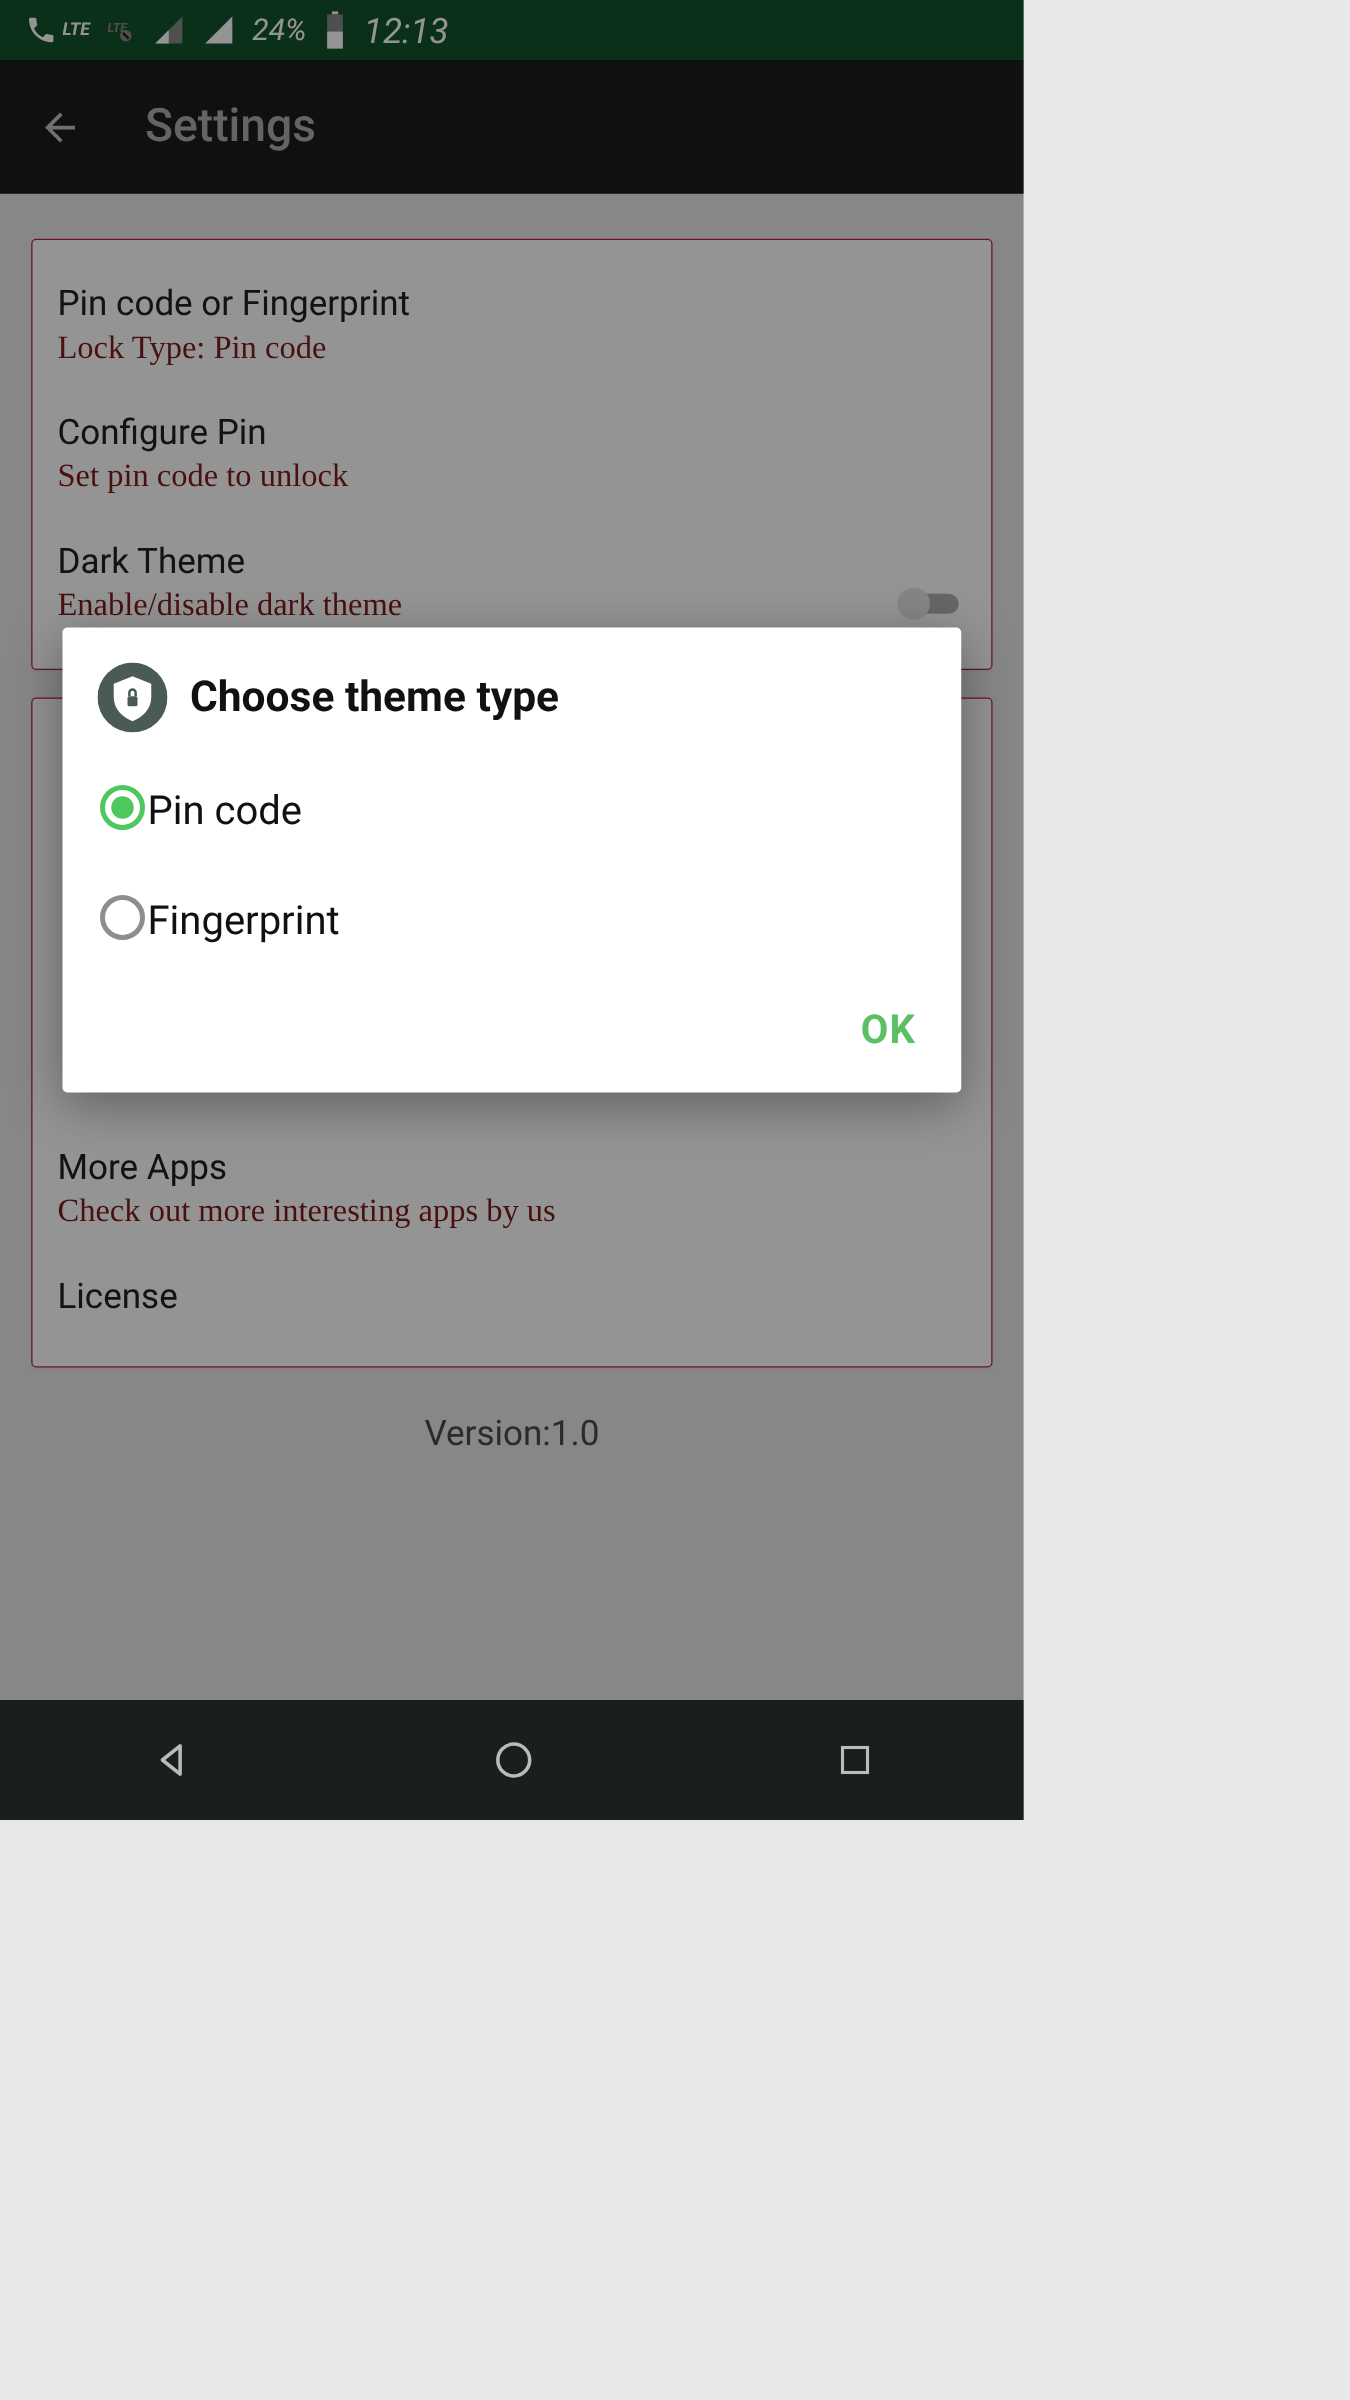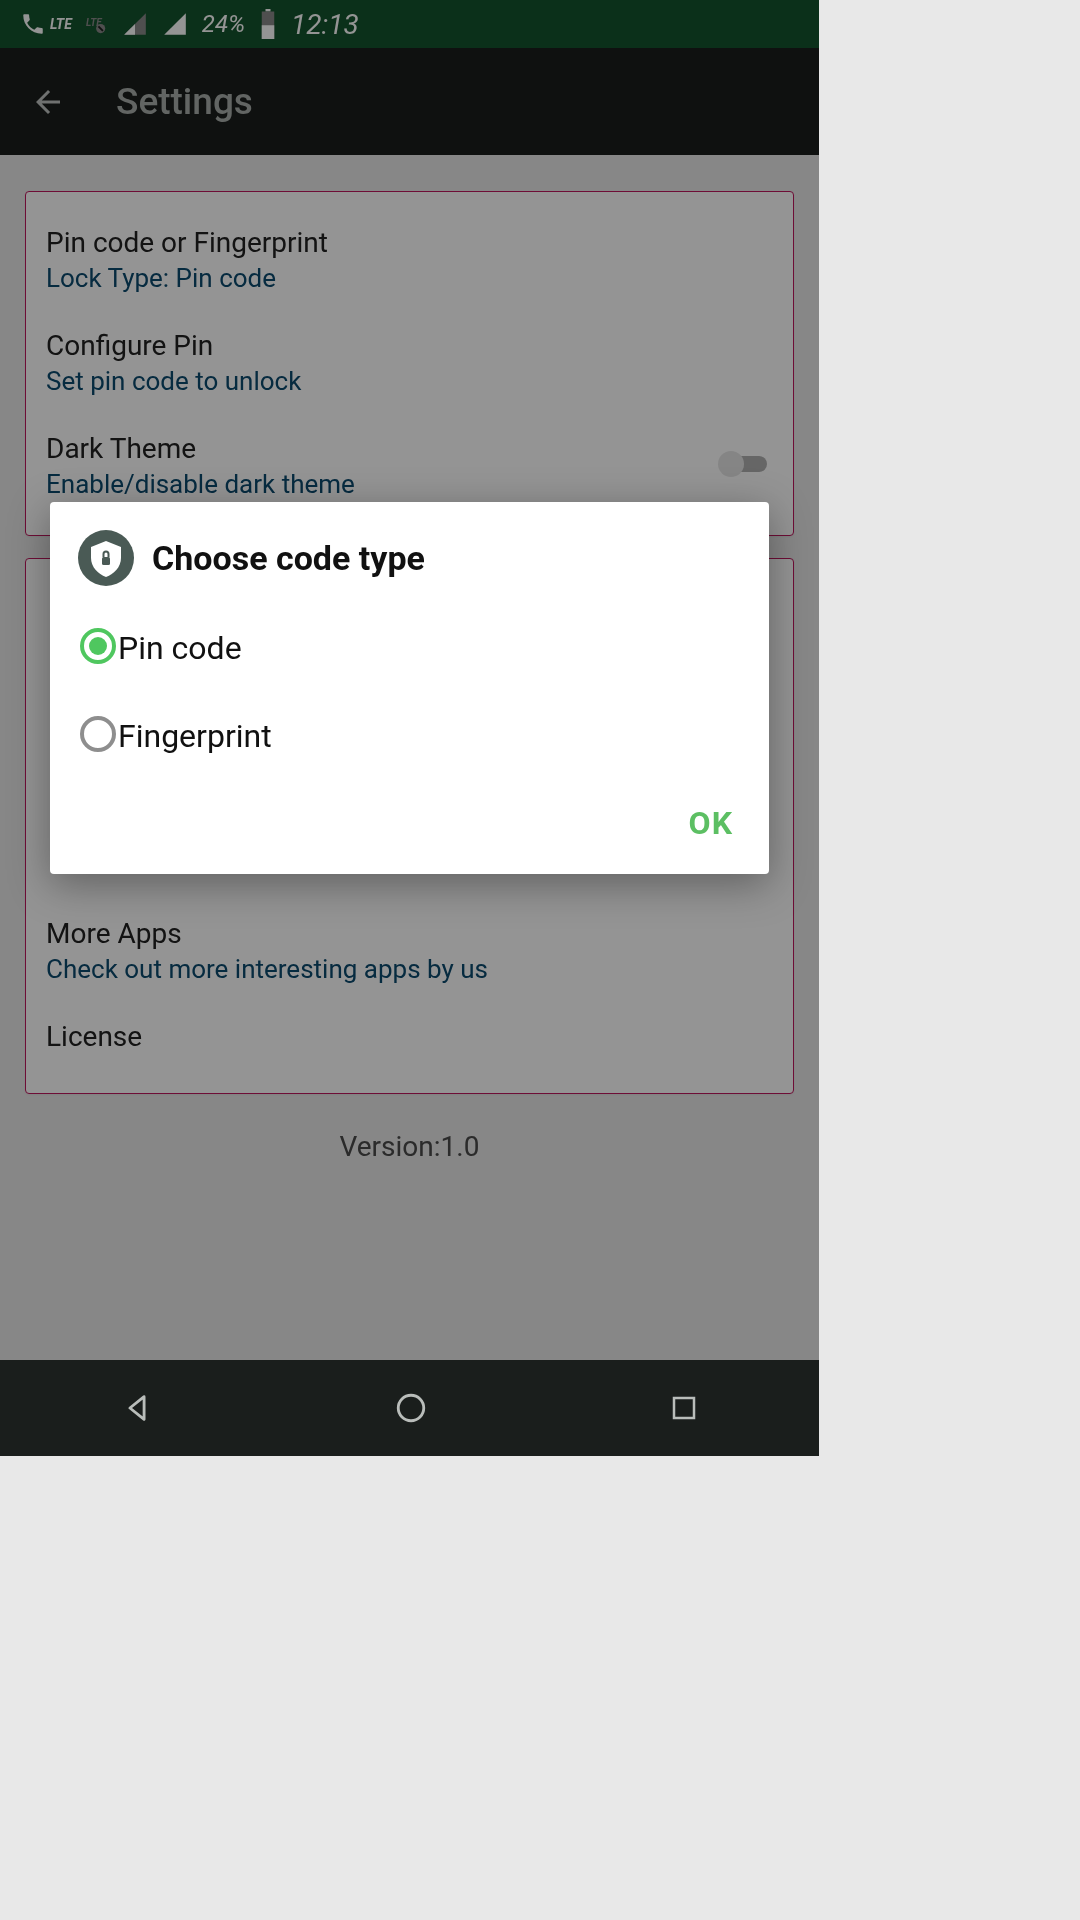--- a/index.html
+++ b/index.html
@@ -15,22 +15,22 @@
   .appbar { background: #1a1e1c; height: 107px; display: flex; align-items: center; padding: 0 30px; }
   .appbar .back { color: #bfc3c1; font-size: 34px; margin-right: 50px; display: inline-flex; }
   .appbar .title { color: #a9aeab; font-size: 37px; font-weight: 500; }
 
   
   .content { padding: 36px 25px 0; }
   .card { background: #fff; border: 1px solid #be185d; border-radius: 4px; padding: 24px 20px 10px; margin-bottom: 22px; box-shadow: 0 1px 2px rgba(0,0,0,0.04); }
   .item { padding: 10px 0 26px; }
   .item + .item { padding-top: 10px; }
   .item .title { font-size: 28px; color: #222; margin-bottom: 4px; }
-  .item .subtitle { font-size: 26px; color: #0c4a6e; }
-  .item.toggle-row { display: flex; justify-content: space-between; align-items: flex-start; }
+  .item .subtitle { font-size: 26px; color: #7f1d1d; font-family: Liberation Serif, serif; }
+  .item.toggle-row { display: flex; justify-content: space-between; align-items: flex-end; }
   .toggle { margin-top: 16px; }
   .toggle svg { display: block; }
 
   .version { text-align: center; color: #4a4a4a; font-size: 28px; margin-top: 36px; }
 
   
   .scrim { position: absolute; inset: 0; background: rgba(0,0,0,0.42); }
 
   
   .dialog { position: absolute; left: 50px; right: 50px; top: 502px; background: #fff; border-radius: 4px; box-shadow: 0 10px 40px rgba(0,0,0,0.35); padding: 28px 0 14px; }
@@ -137,21 +137,21 @@
 <div class="dialog">
   <div class="dialog-header">
     <span class="dicon">
       <svg width="56" height="56" viewBox="0 0 56 56">
         <circle cx="28" cy="28" r="28" fill="#4a5a55"></circle>
         <path d="M28 11 L43 17 V28 C43 37 36 44 28 47 C20 44 13 37 13 28 V17 Z" fill="#fff"></path>
         <rect x="24" y="27" width="8" height="8" rx="1.5" fill="#4a5a55"></rect>
         <path d="M25.5 27 v-3 a2.5 2.5 0 0 1 5 0 v3" fill="none" stroke="#4a5a55" stroke-width="2"></path>
       </svg>
     </span>
-    <span class="dtitle">Choose code type</span>
+    <span class="dtitle">Choose theme type</span>
   </div>
 
   <div class="option">
     <span>
       <svg width="40" height="40" viewBox="0 0 40 40">
           <circle cx="20" cy="20" r="16" fill="none" stroke="#4fc75f" stroke-width="4"></circle>
           <circle cx="20" cy="20" r="9" fill="#4fc75f"></circle>
         </svg>
     </span>
     <span class="olabel">Pin code</span>

